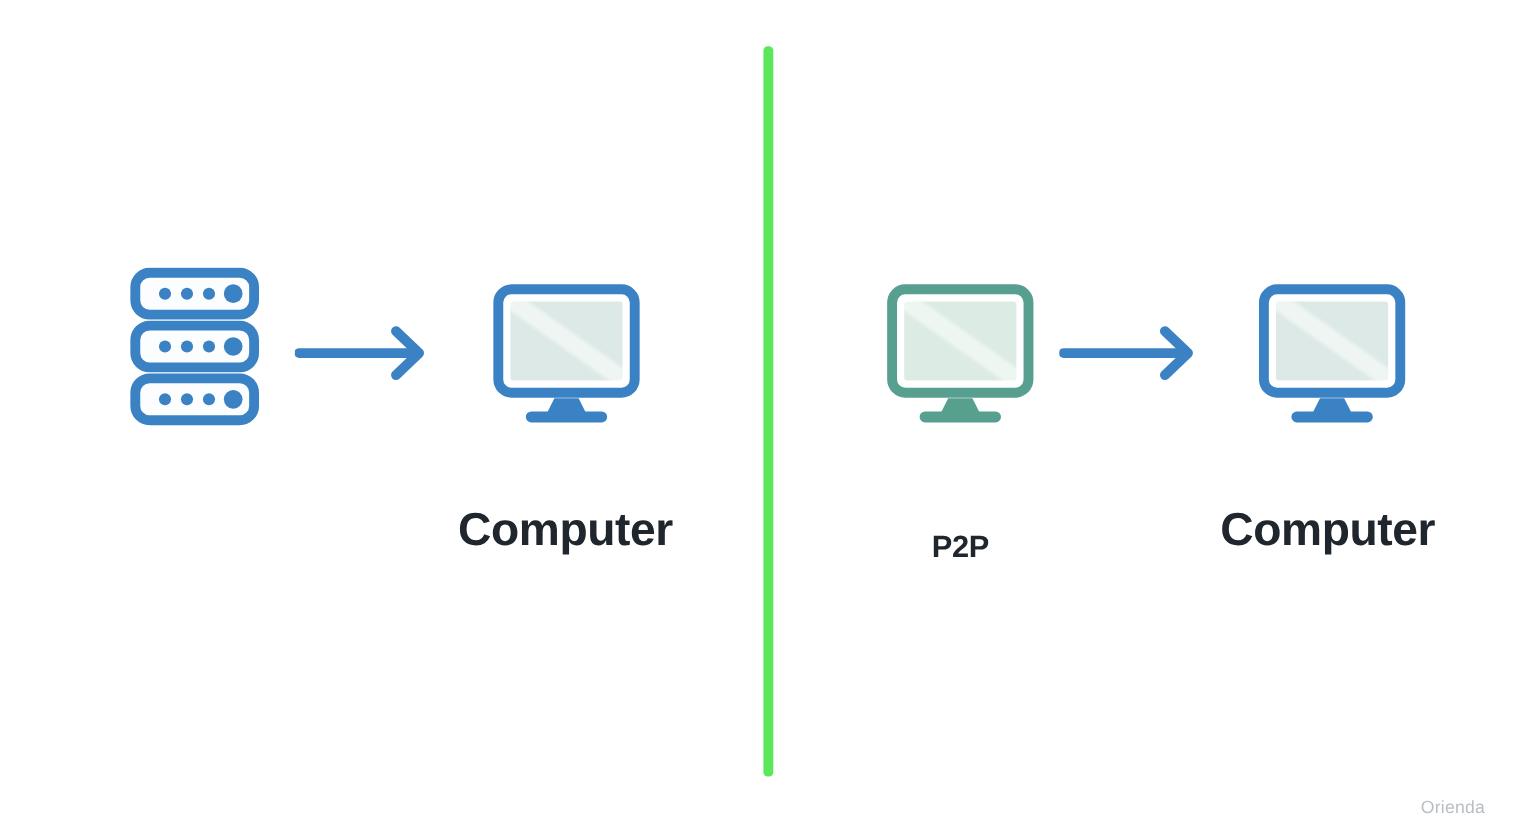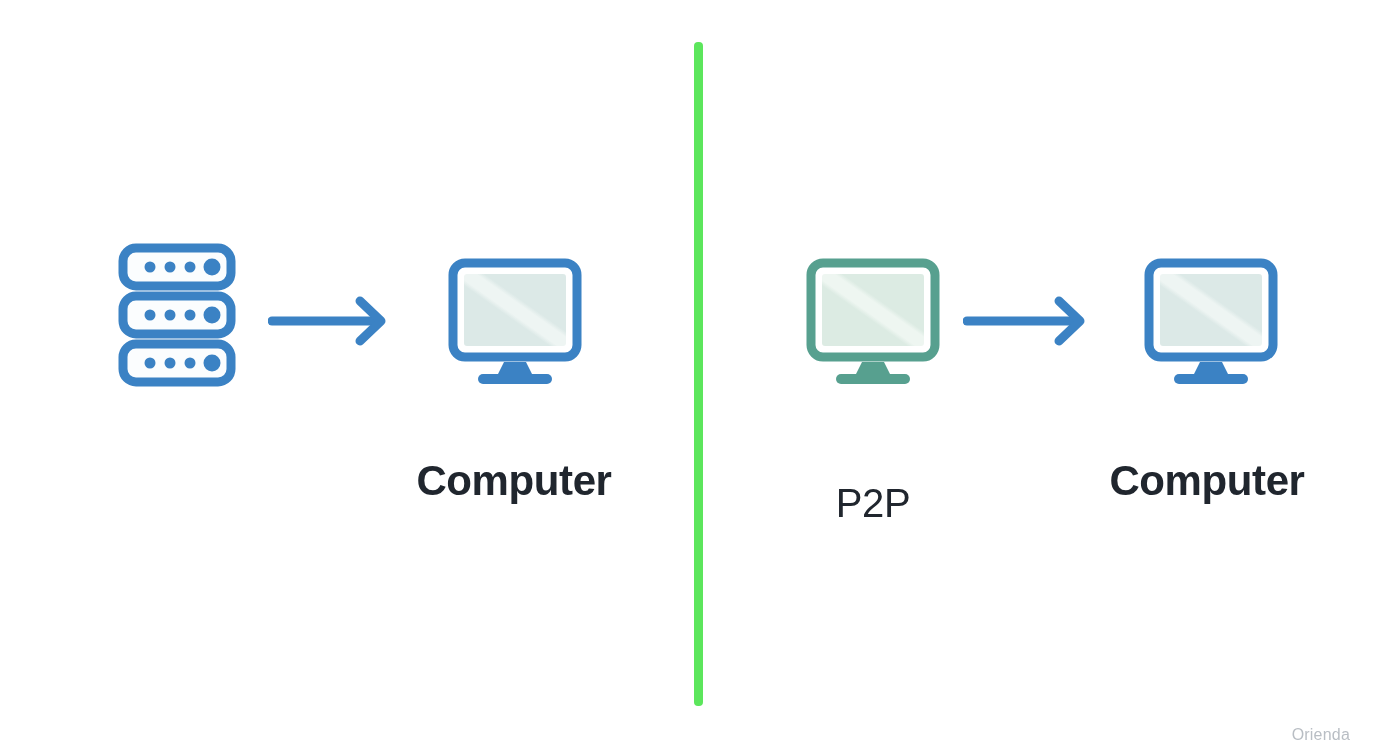--- a/index.html
+++ b/index.html
@@ -36,22 +36,22 @@
     text-align: center;
     line-height: 1.08;
     white-space: pre-line;
     letter-spacing: -0.4px;
   }
   .label-bold {
     font-weight: bold;
     font-size: 42px;
   }
   .label-regular {
-    font-weight: 400;
-    font-size: 40px;
+    font-weight: 700;
+    font-size: 28px;
   }
 
   
   .server-icon { position: absolute; }
 
   
   .monitor-icon { position: absolute; }
 
   
   .arrow { position: absolute; }

